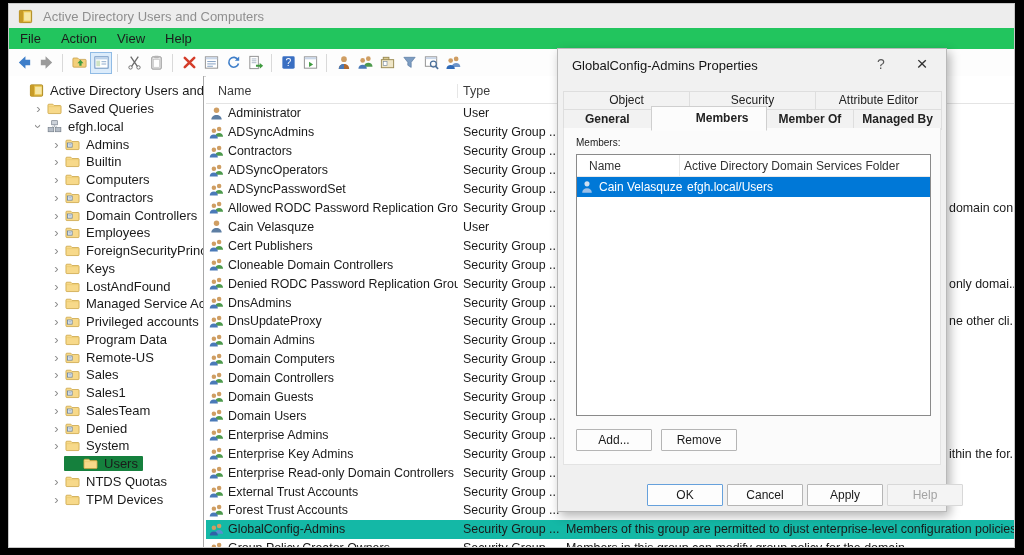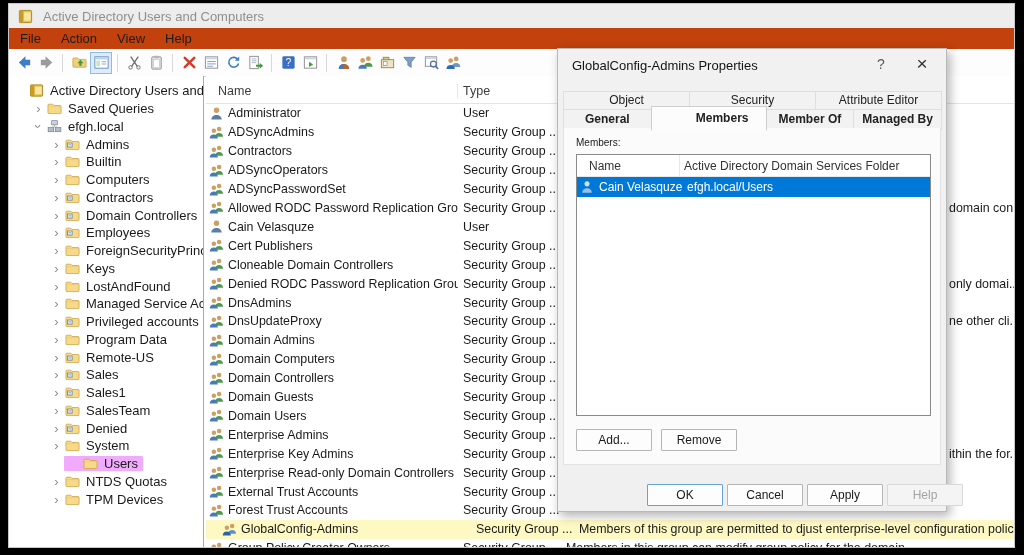--- a/index.html
+++ b/index.html
@@ -5,50 +5,50 @@
   html,body{margin:0;padding:0;background:#000;width:1024px;height:555px;overflow:hidden;
     font-family:"Liberation Sans",sans-serif;-webkit-font-smoothing:antialiased;}
   .window{position:absolute;left:8px;top:3px;width:1007px;height:545px;background:#fff;
     border:1px solid #c8c8c8;box-sizing:border-box;overflow:hidden;}
   
   .titlebar{position:absolute;left:0;top:0;right:0;height:24px;background:#ededed;
     display:flex;align-items:center;border-bottom:3px solid #22c55e;}
   .appicon{width:15px;height:15px;margin-left:9px;display:inline-block;}
   .apptitle{margin-left:10px;font-size:13px;color:#8f8f8f;}
   
-  .menubar{position:absolute;left:0;top:24px;right:0;height:21px;background:#c2410c;
+  .menubar{position:absolute;left:0;top:24px;right:0;height:21px;background:#22c55e;
     display:flex;align-items:center;font-size:13px;color:#1c1c1c;border-bottom:1px solid #ececec;}
   .menuitem{padding:0 10px;}
   .menuitem:first-child{padding-left:11px;}
   
   .toolbar{position:absolute;left:0;top:45px;right:0;height:27px;background:#fdfdfd;
     display:flex;align-items:center;border-bottom:1px solid #d6d6d6;padding-left:4px;}
   .tbico{width:20px;height:20px;margin:0 1px;display:inline-flex;align-items:center;justify-content:center;}
   .tbico svg{width:17px;height:17px;}
   .tbico.active{background:#dcecfb;outline:1px solid #90bbe5;}
   .tbsep{width:1px;height:18px;background:#d9d9d9;margin:0 5px;display:inline-block;}
   
   .main{position:absolute;left:0;top:72px;right:0;bottom:0;}
   .treepane{position:absolute;left:0;top:0;bottom:0;width:195px;background:#fff;
     border-right:1px solid #a9a9a9;padding-top:6px;box-sizing:border-box;overflow:hidden;}
   .titem{height:17.75px;display:flex;align-items:center;white-space:nowrap;font-size:13px;color:#1a1a1a;}
   .chev{width:15px;display:inline-flex;justify-content:center;color:#8c8c8c;font-size:13px;flex:none;}
   .chev.down{transform:rotate(90deg);}
   .tsel{display:inline-flex;align-items:center;padding:0 5px 0 1px;border-radius:1px;}
-  .tsel.selected{background:#f0abfc;padding-left:19px;}
+  .tsel.selected{background:#15803d;padding-left:19px;}
   .titem .ic{width:16px;height:15px;margin-right:5px;flex:none;display:inline-flex;}
   .titem .ic svg{width:15px;height:15px;}
   
   .listpane{position:absolute;left:197px;top:0;right:0;bottom:0;background:#fff;overflow:hidden;}
   .lheader{height:28px;display:flex;align-items:flex-end;border-bottom:1px solid #e4e4e4;
     font-size:12.5px;color:#3c3c3c;box-sizing:border-box;padding-bottom:5px;}
   .hname{width:252px;padding-left:12px;box-sizing:border-box;border-right:1px solid #e6e6e6;}
   .htype{width:100px;padding-left:5px;box-sizing:border-box;}
   .lrow{height:18.92px;display:flex;align-items:center;font-size:12.4px;color:#1a1a1a;white-space:nowrap;}
-  .lrow.selected{background:#fef9c3;padding-left:13px;}
+  .lrow.selected{background:#14b8a6;}
   .cname{width:252px;flex:none;display:flex;align-items:center;overflow:hidden;padding-left:3px;box-sizing:border-box;}
   .cname .ic{width:16px;height:15px;margin-right:3px;flex:none;display:inline-flex;}
   .cname .ic svg{width:15px;height:15px;}
   .ctype{width:100px;flex:none;padding-left:5px;box-sizing:border-box;color:#1a1a1a;}
   .cdesc{flex:1;overflow:hidden;padding-left:8px;color:#1a1a1a;}
   .cdesc .frag{display:inline-block;margin-left:383px;}
   
   .dialog{position:absolute;left:548px;top:44px;width:390px;height:464px;background:#f1f1f1;
     border:1px solid #b9b9b9;box-shadow:3px 4px 10px rgba(0,0,0,.3);z-index:10;box-sizing:border-box;}
   .dtitle{position:absolute;left:0;top:0;right:0;height:32px;display:flex;align-items:center;}

